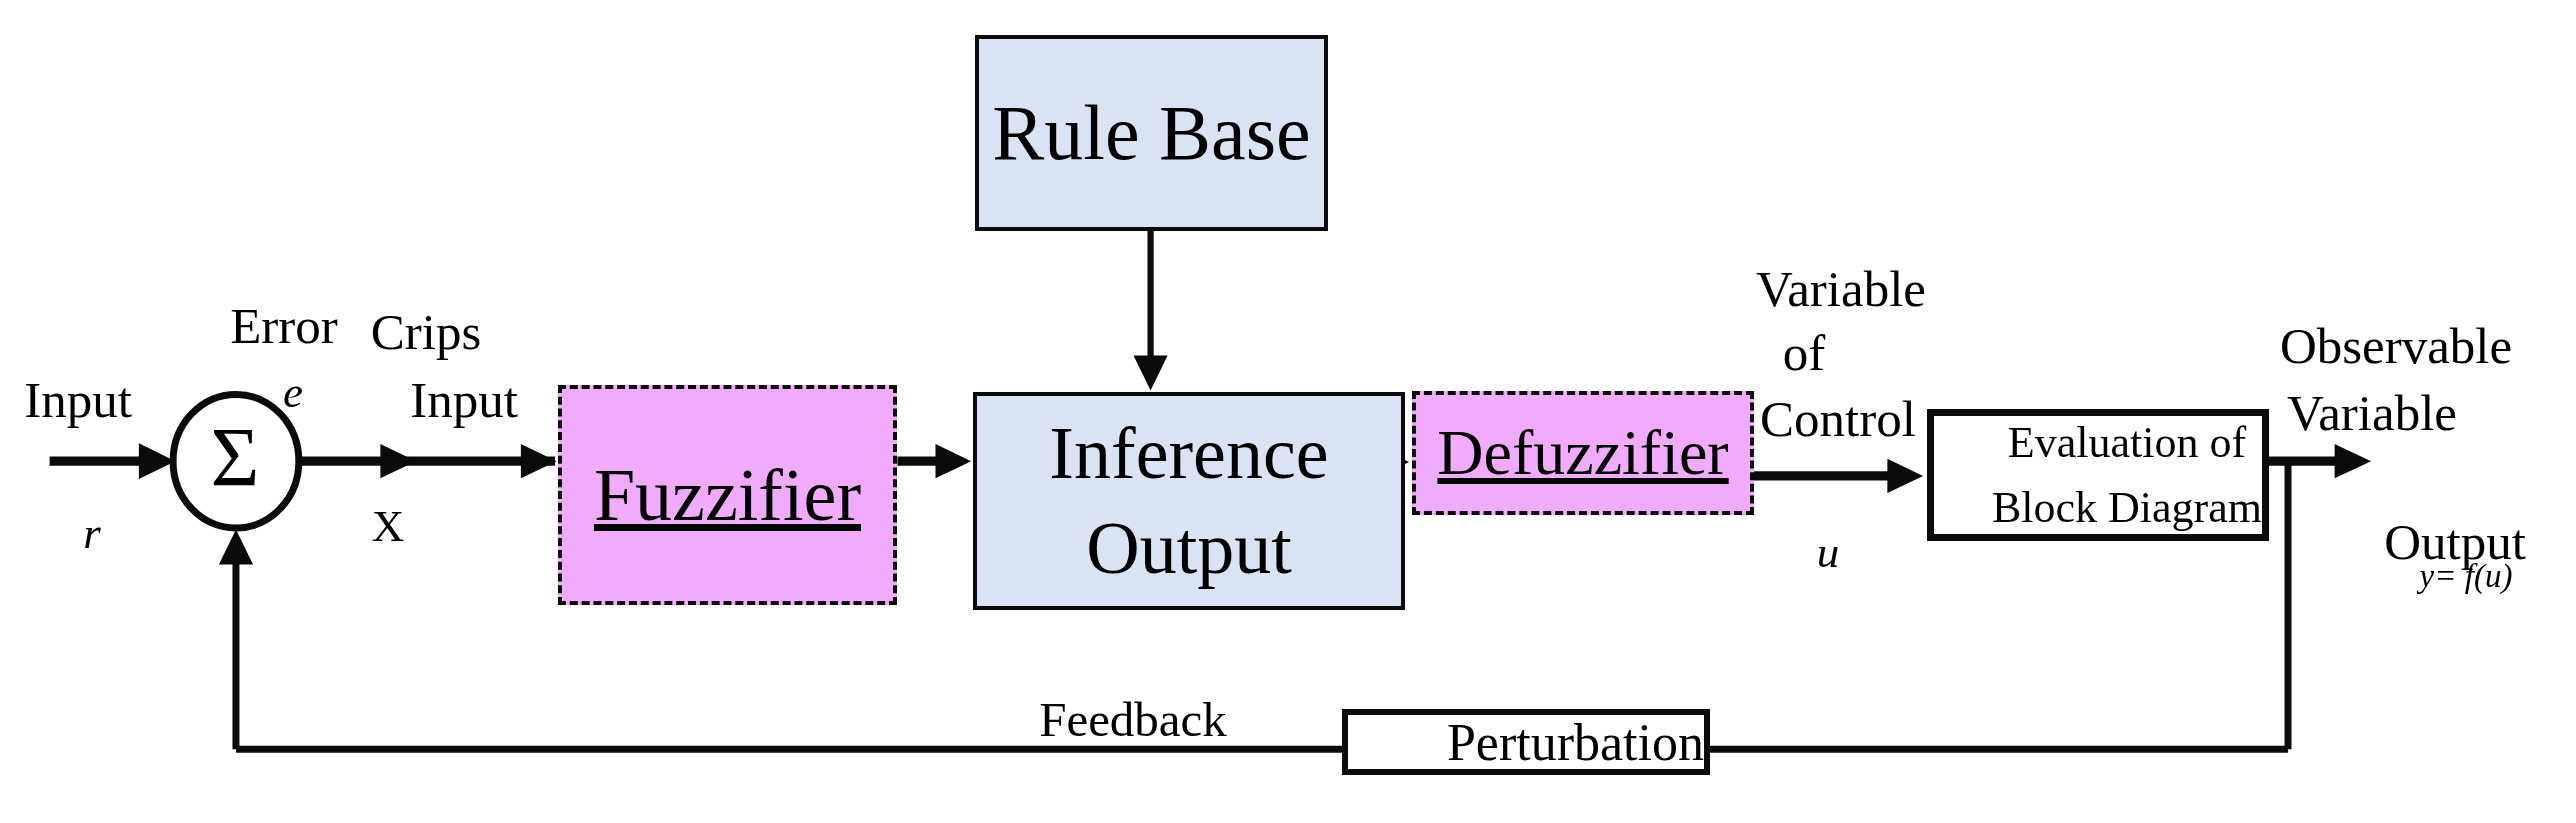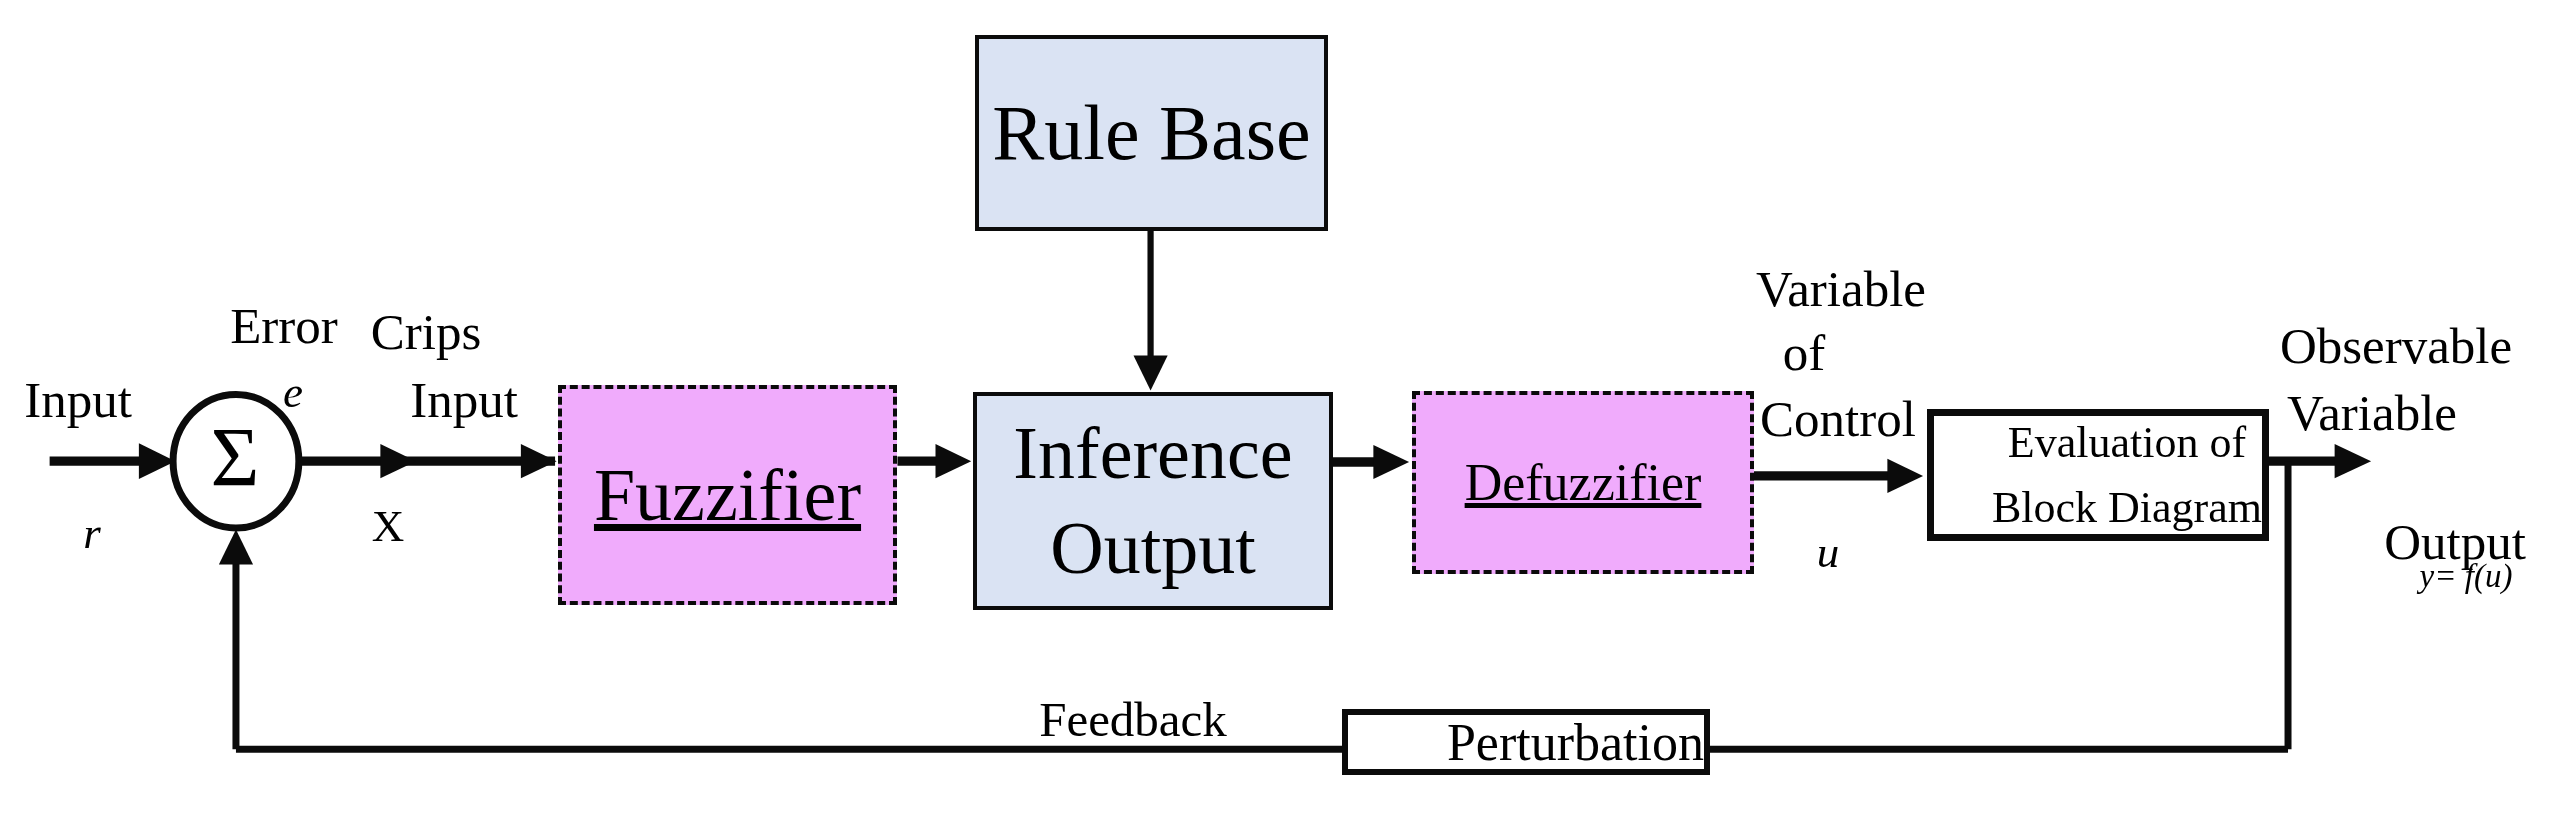--- a/index.html
+++ b/index.html
@@ -40,22 +40,22 @@
   .upright { font-style: normal; }
   .sigma {
     position: absolute;
     transform: translate(-50%, -54%);
     font-size: 84px;
     font-family: "Liberation Serif", serif;
     color: #000;
   }
   .rule-base    { left: 975px; top: 35px;  width: 353px; height: 196px; font-size: 78px; }
   .fuzzifier    { left: 558px;  top: 385px; width: 339px; height: 220px; font-size: 74px; }
-  .inference    { left: 973px; top: 392px; width: 360px; height: 218px; font-size: 74px; line-height: 1.28; }
-  .defuzzifier  { left: 1412px; top: 391px; width: 342px; height: 183px; font-size: 52px; }
+  .inference    { left: 973px; top: 392px; width: 432px; height: 218px; font-size: 74px; line-height: 1.28; }
+  .defuzzifier  { left: 1412px; top: 391px; width: 342px; height: 124px; font-size: 64px; }
   .evaluation   { left: 1927px; top: 409px; width: 342px; height: 132px; font-size: 44px;
                   border: 7.8px solid #0b0b0b; line-height: 1.48; }
   .perturbation { left: 1342px; top: 709px; width: 368px; height: 66px;  font-size: 52px;
                   border: 6.2px solid #0b0b0b; }
 </style>
 </head>
 <body>
 
 <div id="canvas">
 

